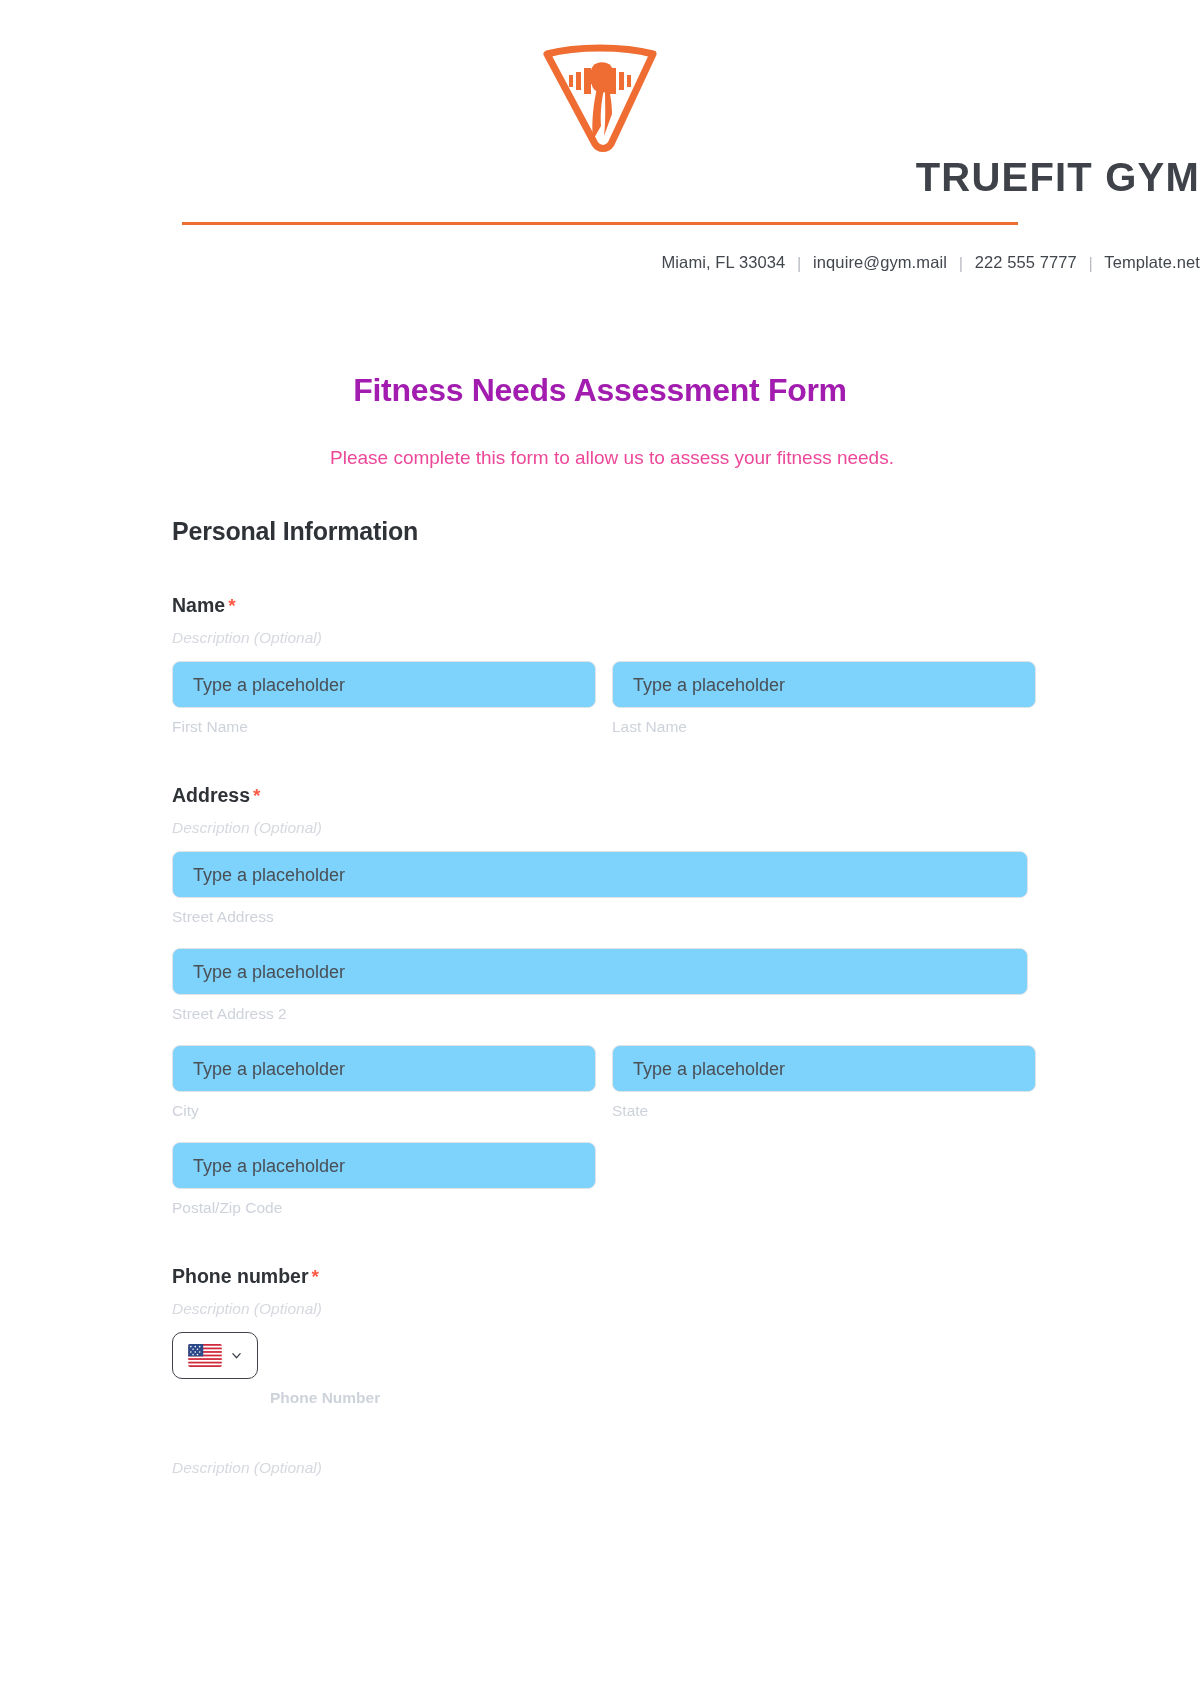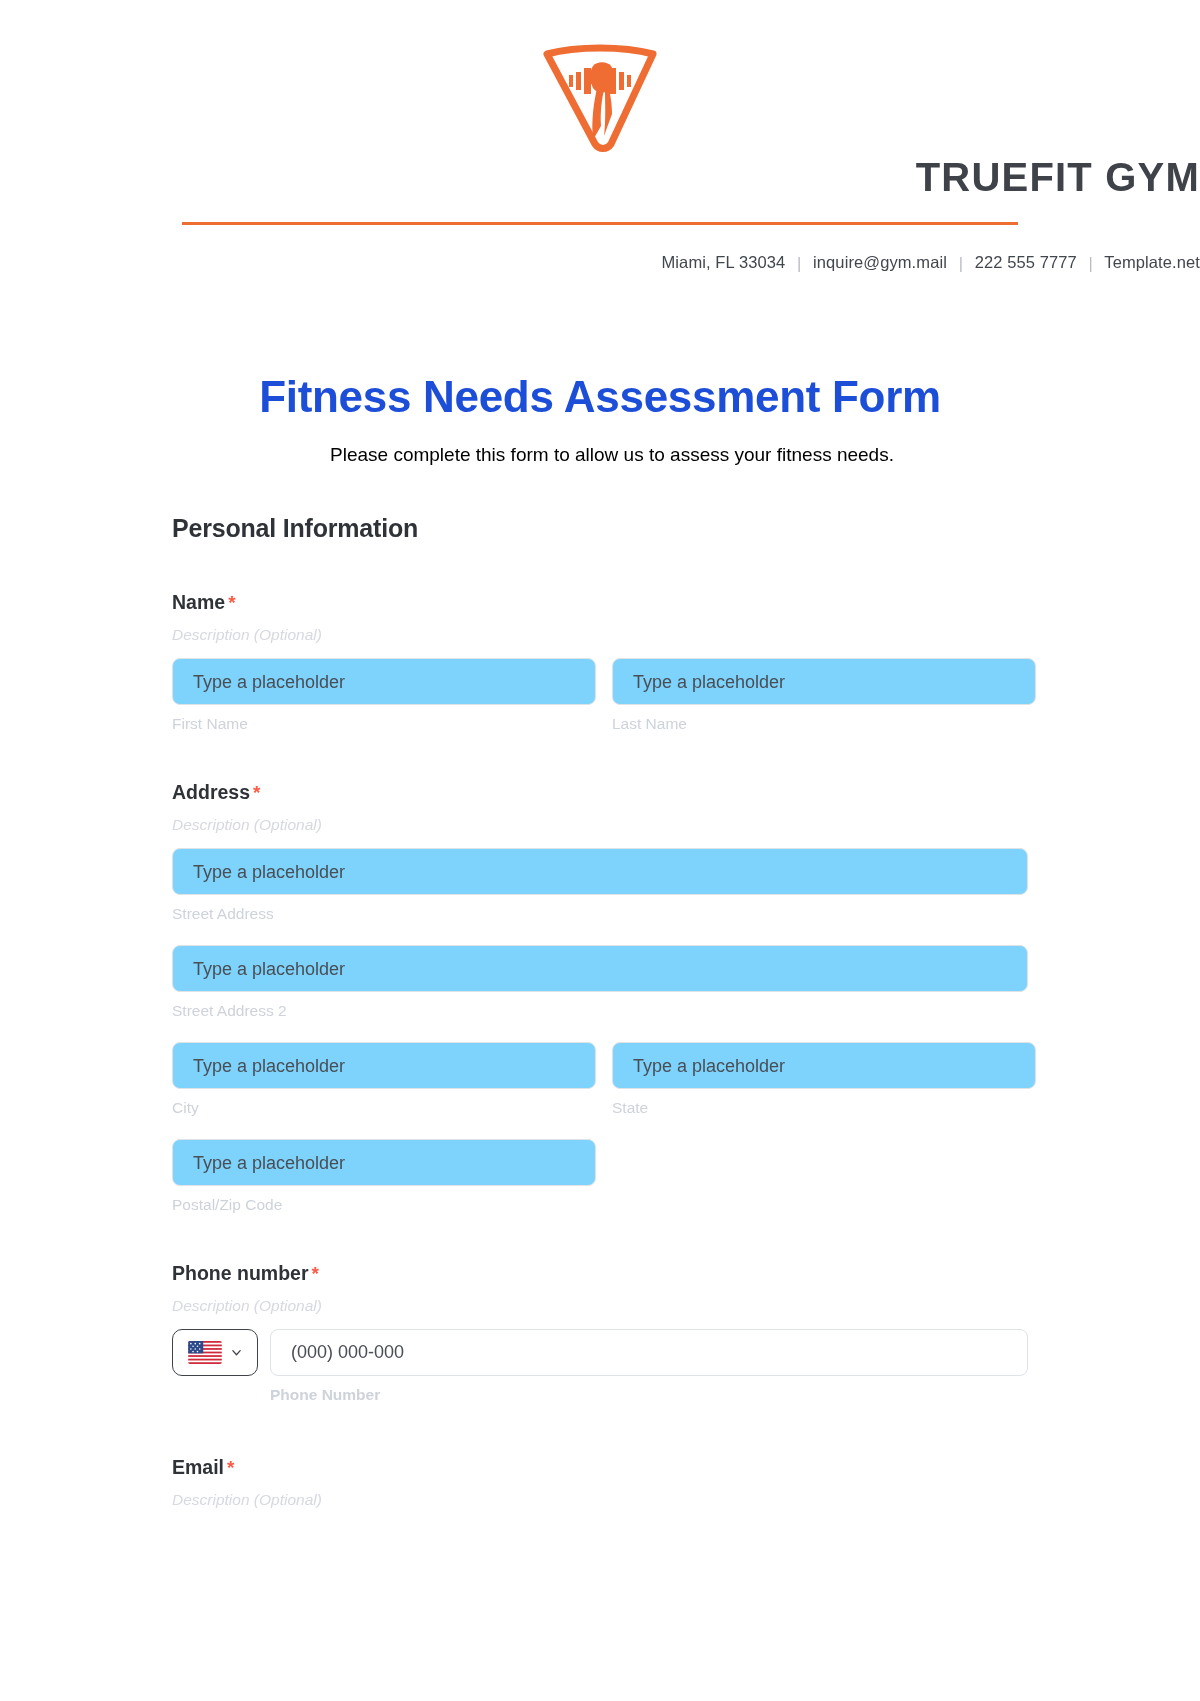--- a/index.html
+++ b/index.html
@@ -65,29 +65,29 @@
     padding: 0 7px;
     transform: translateY(1px);
   }
 
   
   .form-head {
     text-align: center;
     margin-top: 100px;
   }
   .form-title {
-    font-size: 44px;
-    font-weight: bold;
-    color: #1d4ed8;
+    font-size: 32px;
+    font-weight: bold;
+    color: #a21caf;
     letter-spacing: -0.3px;
   }
   .form-subtitle {
-    margin-top: 22px;
+    margin-top: 38px;
     font-size: 19px;
-    color: #000000;
+    color: #ec4899;
     padding-left: 24px;
   }
 
   
   .form-body {
     width: 856px;
     margin: 0 auto;
     padding-top: 48px;
   }
 
@@ -339,26 +339,22 @@
                 <circle cx="8" cy="9" r="0.9"></circle>
                 <circle cx="13" cy="9" r="0.9"></circle>
               <circle cx="5.5" cy="12" r="0.9"></circle>
                 <circle cx="10.5" cy="12" r="0.9"></circle>
             </g>
           </svg>
           <svg class="chev" viewBox="0 0 12 12" aria-hidden="true">
             <path d="M2 4 L6 8.5 L10 4" fill="none" stroke="#3f4349" stroke-width="1.4" stroke-linecap="round" stroke-linejoin="round"></path>
           </svg>
         </div>
-        <input class="phone-input" type="tel" placeholder="(000) 000-000" style="">
       </div>
       <div class="phone-sub">Phone Number</div>
     </section>
 
     <section class="field-block bottom-field">
-      <div class="field-label">
-        <span>Email</span><span class="req-star">*</span>
-      </div>
       <div class="field-desc">Description (Optional)</div>
     </section>
 
   </main>
 </div>
 
 </body></html>

